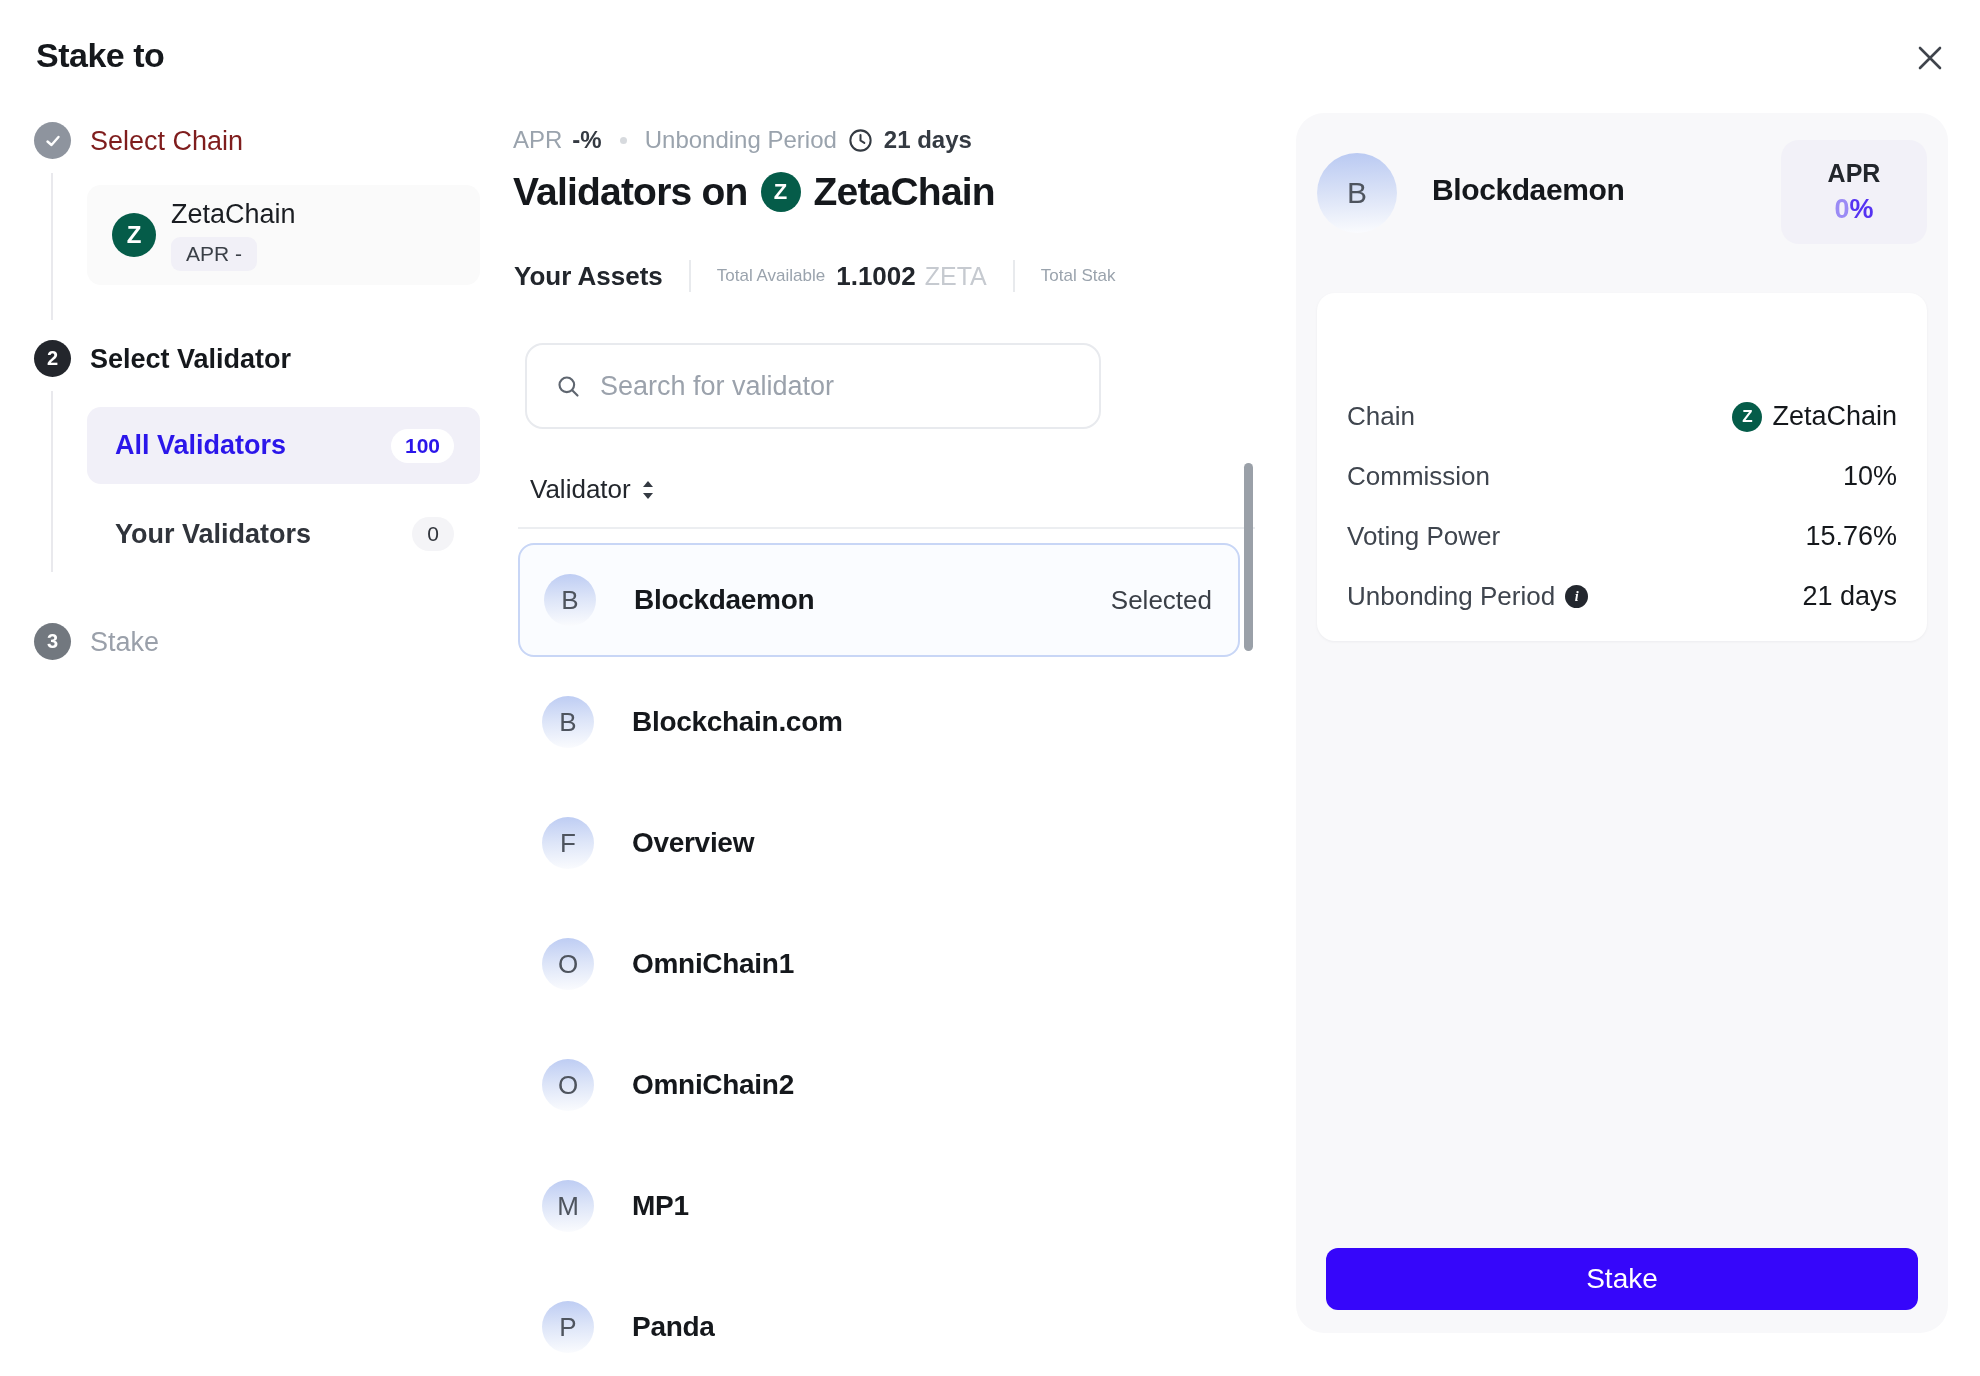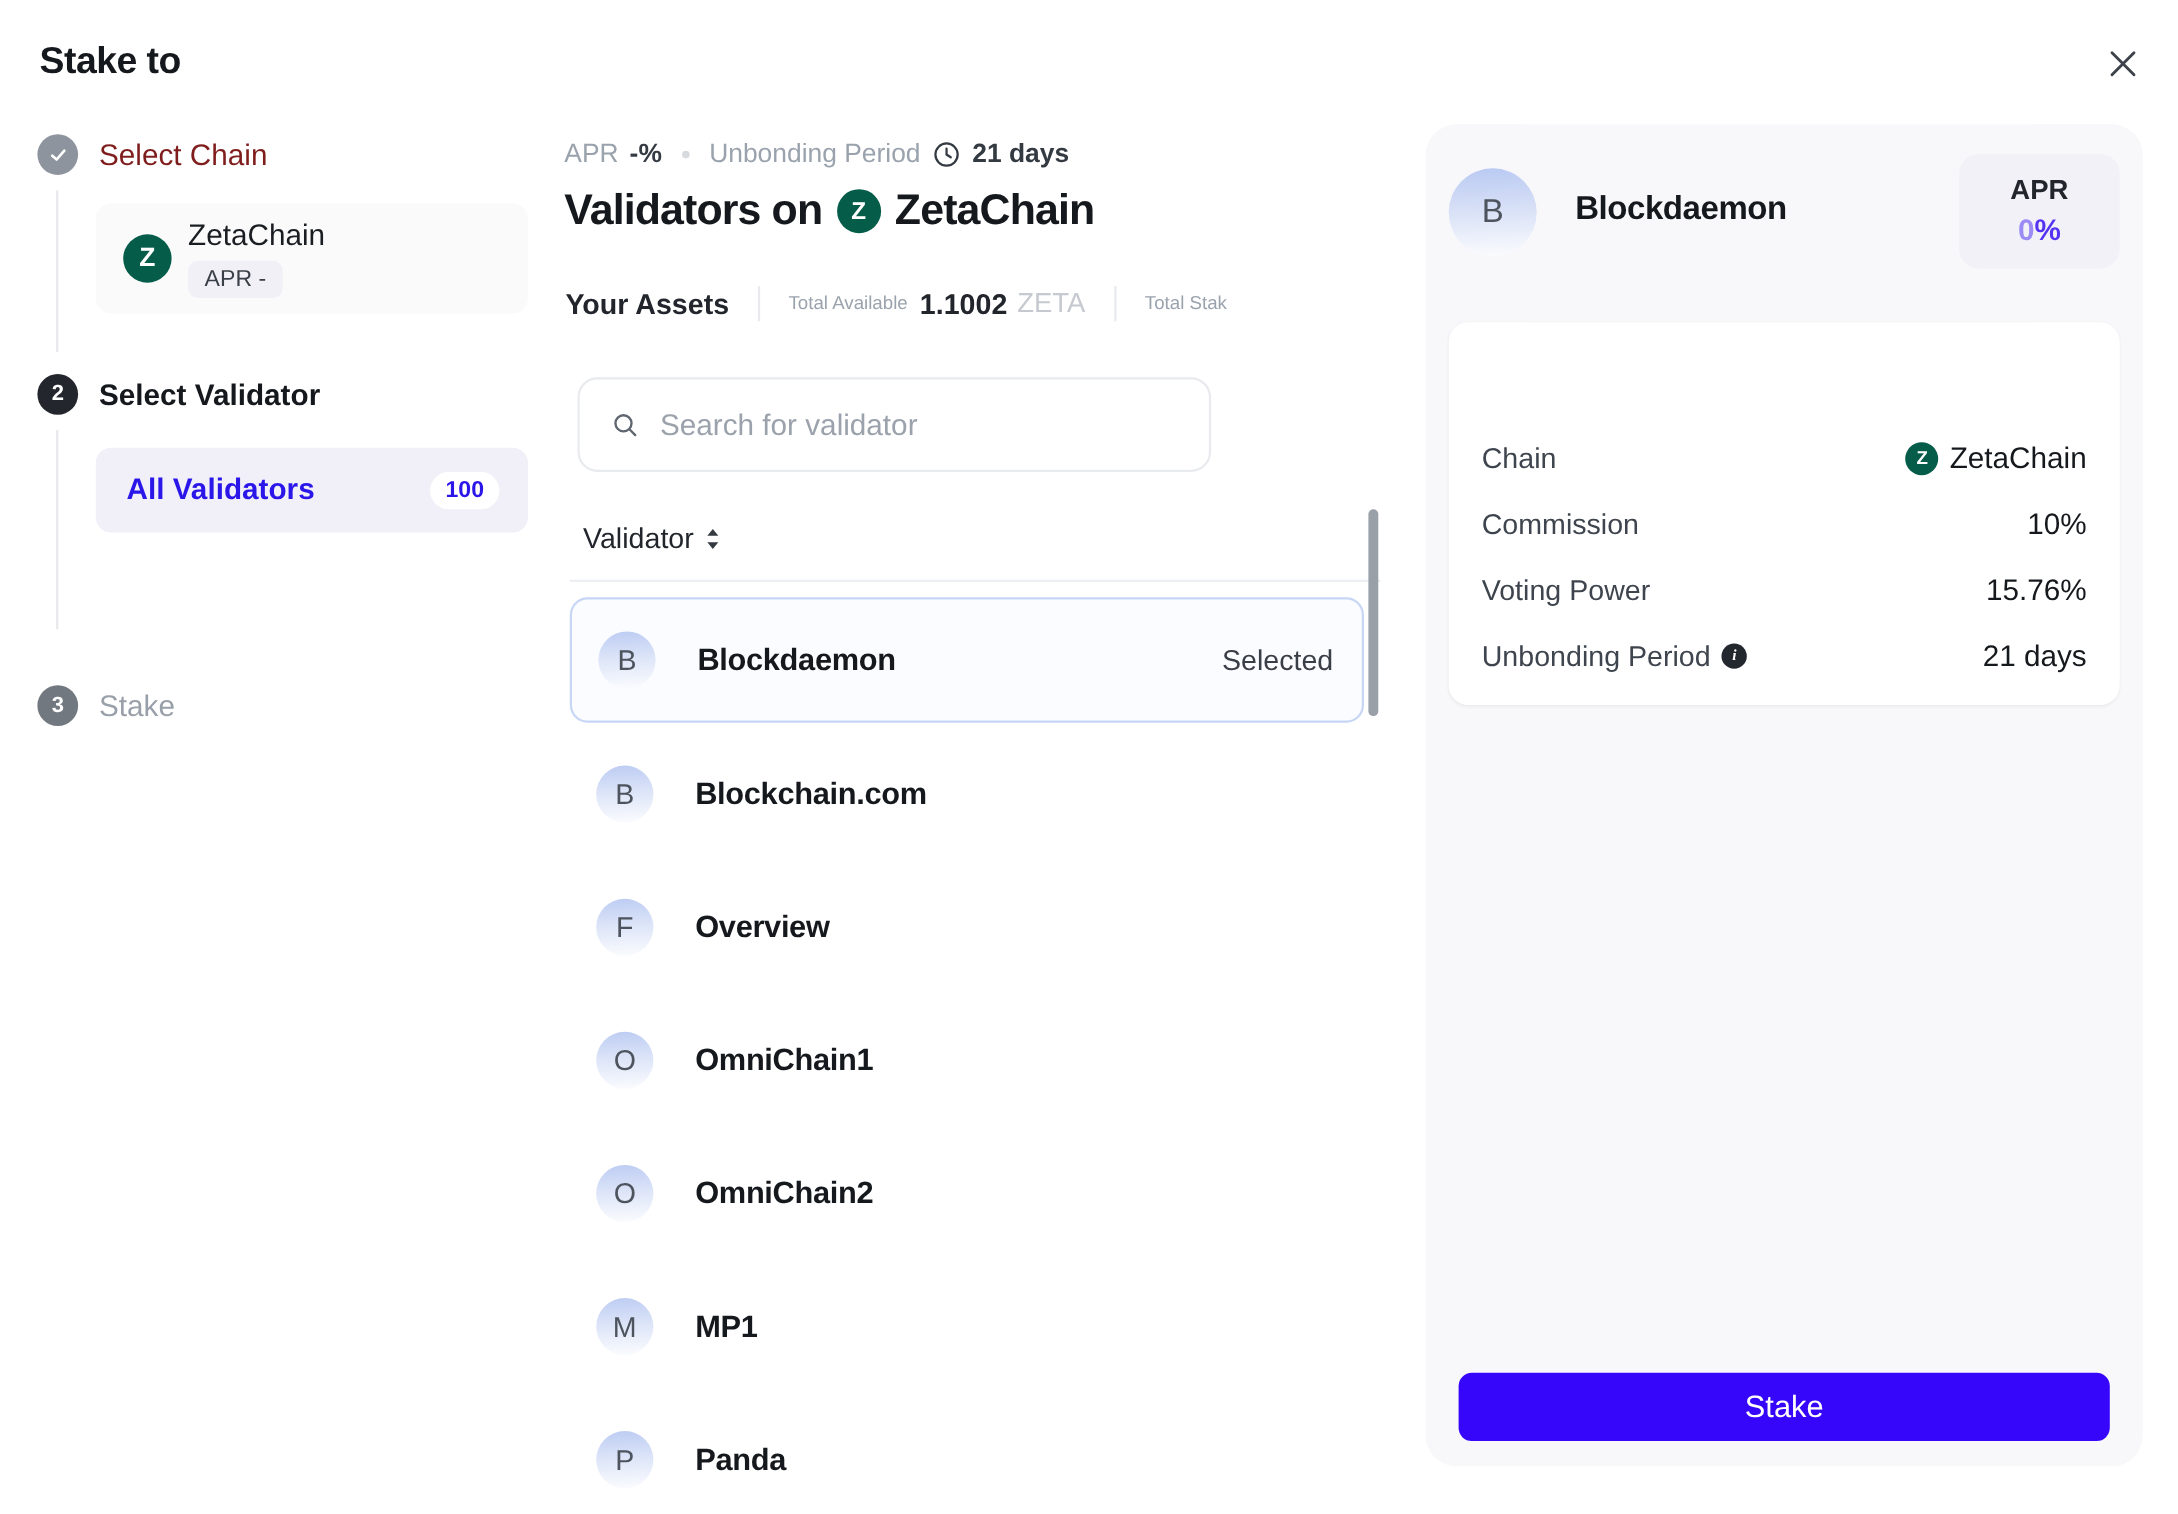--- a/index.html
+++ b/index.html
@@ -136,20 +136,24 @@
   <div class="abs step-circle sc2">
       <span>2</span>
     </div>
   <div class="abs step-label sl2">Select Validator</div>
   <div class="abs vline vl2"></div>
 
   <div class="abs filter-card">
     <span class="flabel">All Validators</span>
     <span class="fcount">100</span>
   </div>
+  <div class="abs filter-row">
+    <span class="flabel">Your Validators</span>
+    <span class="fcount">0</span>
+  </div>
 
   <div class="abs step-circle sc3">
       <span>3</span>
     </div>
   <div class="abs step-label sl3">Stake</div>
 
   <div class="abs meta-row">
     <span class="meta-gray">APR</span>
     <span class="meta-dark">-%</span>
     <span class="dot-sep"></span>

